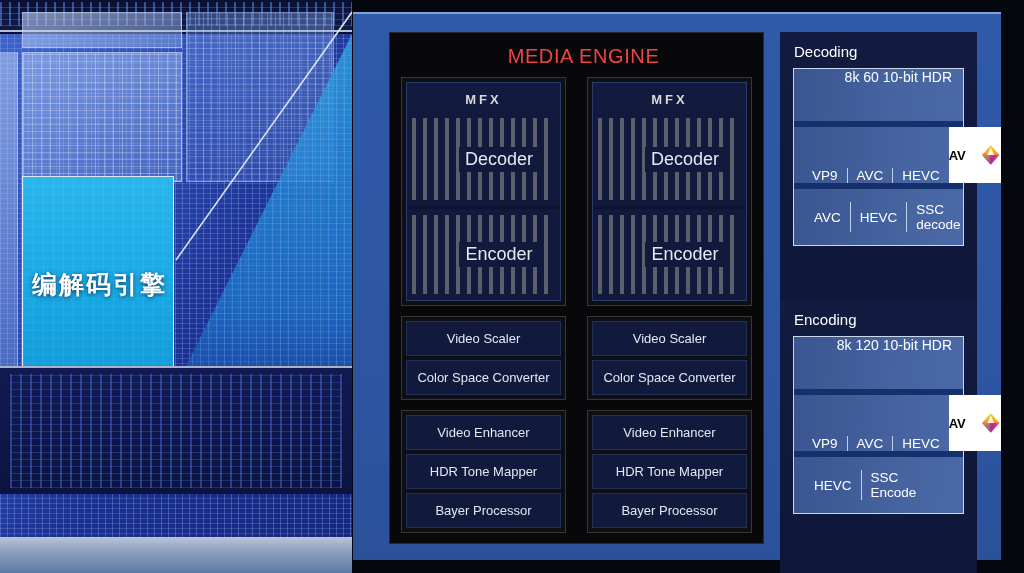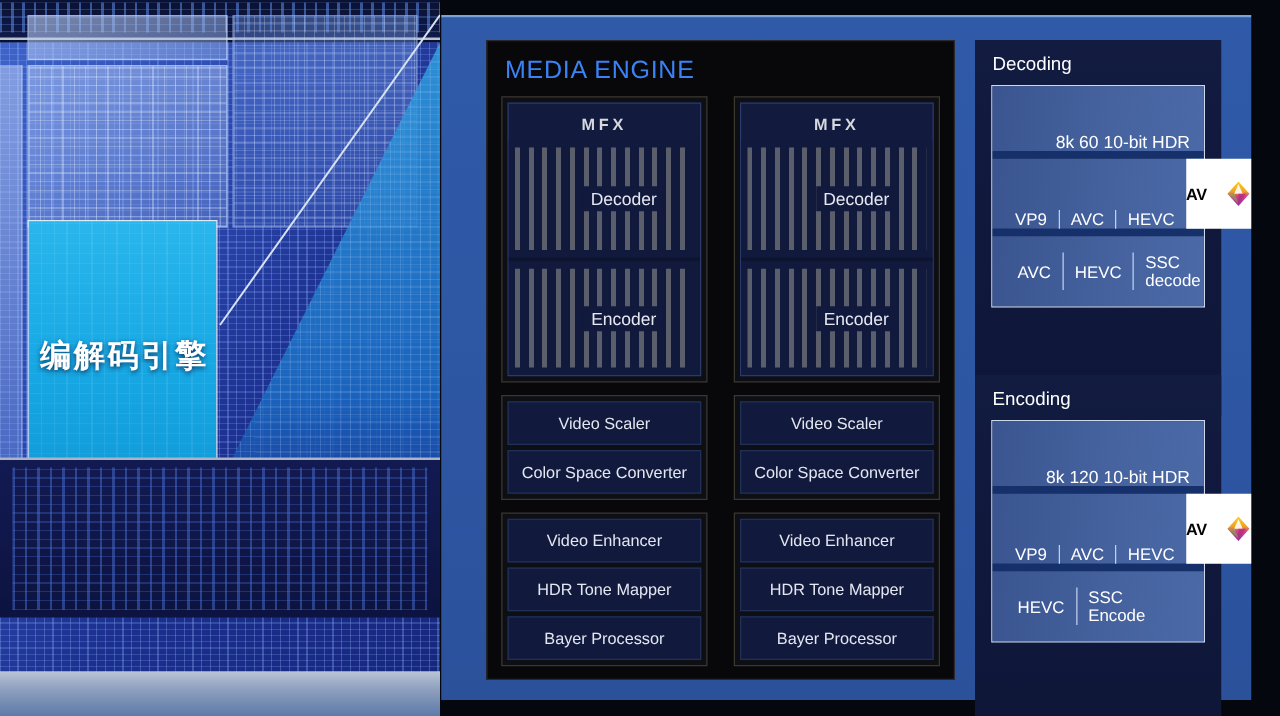--- a/index.html
+++ b/index.html
@@ -132,22 +132,23 @@
     border-top: 2px solid #7ea2d8;
   }
 
   
   .engine {
     position: absolute; left: 36px; top: 18px; width: 375px; height: 512px;
     background: #08080a;
     border: 1px solid #2a2a2e;
   }
   .engine-title {
-    color: #3b82f6; font-size: 20px; letter-spacing: .6px;
+    color: #ef4444; font-size: 20px; letter-spacing: .6px;
     padding: 12px 0 9px 14px;
+    text-align: center;
   }
   .engine-cols { display: flex; gap: 21px; padding: 0 11px; }
   .engine-col { width: 172px; }
 
   
   .mfx {
     background: #0d0f14; border: 1px solid #3a372e; padding: 4px;
     margin-bottom: 10px;
   }
   .mfx-inner {
@@ -163,21 +164,21 @@
     display: flex; align-items: center; justify-content: center;
     overflow: hidden;
   }
   .mfx-band + .mfx-band { border-top: 3px solid #0d1430; }
   .mfx-band::before {
     content: ""; position: absolute; left: 5px; right: 5px; top: 6px; bottom: 6px;
     background: repeating-linear-gradient(90deg,
       #5b5f6b 0 4px, transparent 4px 11px);
   }
   .mfx-band-text {
-    position: relative; z-index: 2; color: #e6e9f2; font-size: 14px;
+    position: relative; z-index: 2; color: #e6e9f2; font-size: 18px;
     background: #111a3d; padding: 2px 6px; margin-left: 31px;
   }
 
   
   .cellgroup {
     background: #0d0f14; border: 1px solid #3a372e; padding: 4px;
     margin-bottom: 10px;
   }
   .cell {
     background: #111a3d; border: 1px solid #223058;
@@ -195,21 +196,21 @@
   .side-enc { top: 286px; height: 277px; }
   .side-title {
     color: #ffffff; font-size: 15px; padding: 11px 0 8px 14px;
   }
   .side-box {
     margin: 0 13px 13px 13px; border: 1px solid #cdd8ea;
     background: #16254f;
   }
   .band-top {
     background: linear-gradient(95deg,#3a5590 0%, #46639f 55%, #4a69a6 100%);
-    height: 52px; display: flex; align-items: flex-end; justify-content: flex-end;
+    height: 52px; display: flex; align-items: flex-start; justify-content: flex-end;
     padding-right: 11px;
     color: #ffffff; font-size: 14px;
   }
   .band-sep { height: 6px; background: #16306b; }
   .band-mid {
     background: linear-gradient(95deg,#3a5590 0%, #46639f 60%, #4a69a6 100%);
     height: 56px; display: flex; align-items: stretch;
   }
   .codecs {
     flex: 1; display: flex; align-items: flex-end; padding-left: 9px; gap: 0;

